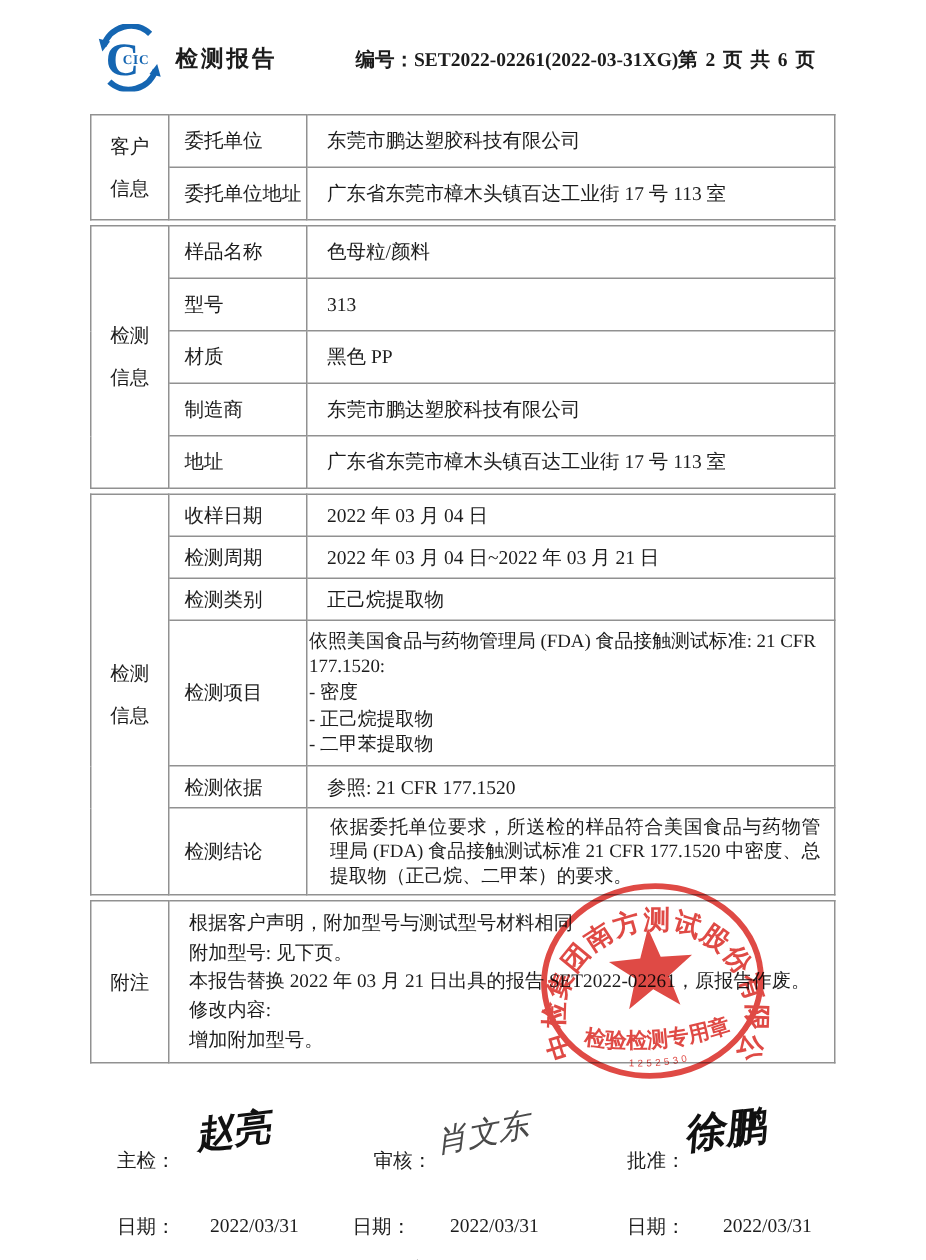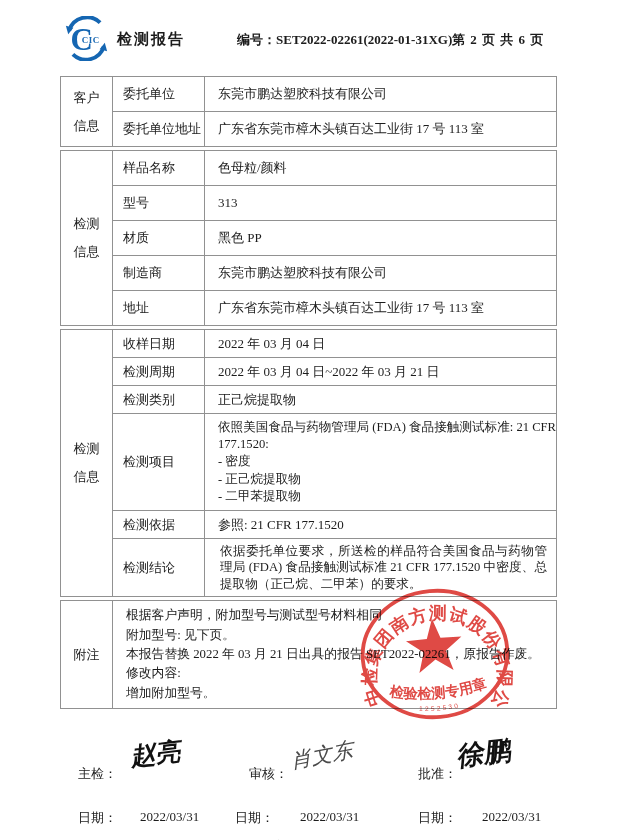--- a/index.html
+++ b/index.html
@@ -16,21 +16,21 @@
   
   .tables{margin-left:60px;width:497px;}
   table.sec{border-collapse:collapse;width:497px;table-layout:fixed;margin-top:3px;}
   table.sec.first{margin-top:0;}
   .sec td{border:1px solid #919191;font-size:13px;vertical-align:middle;}
   td.group{text-align:center;line-height:2.15;padding:2px 12px;}
   td.lab{padding:2px 2px 2px 10px;}
   td.val{padding:2px 6px 2px 13px;font-family:Liberation Serif, serif;}
   tr.h30 td{height:30px;}
   tr.h23 td{height:23px;}
-  td.mline{padding:5px 6px 5px 13px;}
+  td.mline{padding:5px 6px 5px 1px;}
   td.mline .ln{line-height:17.2px;white-space:nowrap;font-size:12.6px;}
   td.concl{line-height:16.4px;text-align:justify;padding:4px 9px 4px 15px;font-size:12.6px;}
   td.notes{padding:5px 8px 5px 13px;}
   td.notes .ln{line-height:19.4px;font-size:12.8px;white-space:nowrap;}
 
   
   .signs{position:relative;margin:28px 60px 0;height:92px;font-size:13px;}
   .slabel{position:absolute;white-space:nowrap;}
   .sig{position:absolute;display:inline-block;font-weight:bold;color:#111;
        transform:rotate(-7deg) skewX(-12deg);white-space:nowrap;}
@@ -58,21 +58,21 @@
         <path d="M 38.5 7 A 20 20 0 0 0 5.5 15.5"></path>
         <path d="M 9.5 41 A 20 20 0 0 0 42.5 32.5"></path>
       </g>
       <polygon points="2,10.5 10,12.5 4.5,19.5" fill="#1566b2"></polygon>
       <polygon points="46,37.5 38,35.5 43.5,28.5" fill="#1566b2"></polygon>
       <text x="7" y="36" font-size="33" font-weight="bold" fill="#1566b2" font-family="Liberation Serif, DejaVu Serif, serif">C</text>
       <text x="19" y="28.5" font-size="9.5" font-weight="bold" fill="#1566b2" letter-spacing="0.5" font-family="Liberation Serif, DejaVu Serif, serif">CIC</text>
     </svg>
     <div class="title">检测报告</div>
     <div class="repno">
-      <span>编号：</span><span>SET2022-02261(2022-01-31XG)</span>
+      <span>编号：</span><span>SET2022-02261(2022-03-31XG)</span>
     </div>
     <div class="pageinfo">第 2 页 共 6 页</div>
   </div>
 
   <div class="tables">
 
     <table class="sec first">
       <colgroup>
           <col style="width:52px">
           <col style="width:92px">

